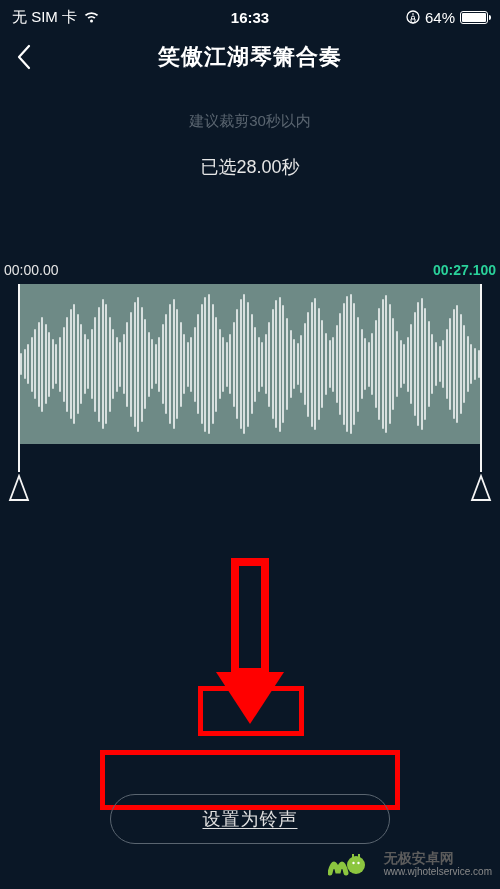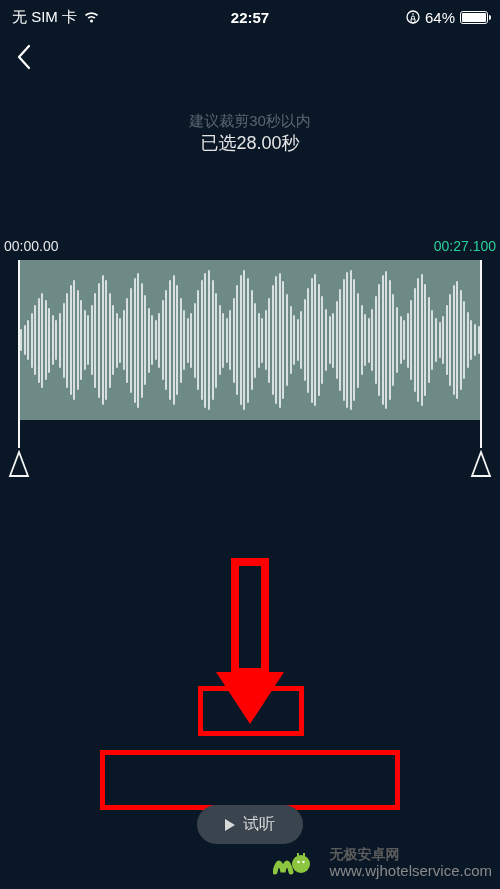--- a/index.html
+++ b/index.html
@@ -42,24 +42,24 @@
       display: flex; align-items: center; justify-content: center;
       position: relative; height: 50px; margin-top: 4px;
     }
     .back-btn {
       position: absolute; left: 16px; top: 50%; transform: translateY(-50%);
       cursor: pointer;
     }
     .back-btn svg { display: block; }
     .title { font-size: 22px; font-weight: 600; letter-spacing: 1px; }
     .sub-hint { text-align: center; color: #5a6570; font-size: 15px; margin-top: 30px; }
-    .selected { text-align: center; color: #e6e6e6; font-size: 18px; margin-top: 0; }
+    .selected { text-align: center; color: #e6e6e6; font-size: 18px; margin-top: 24px; }
     .editor { position: relative; margin-top: 105px; }
     .time-start { position: absolute; left: 4px; top: -22px; color: #e6e6e6; font-size: 14px; }
-    .time-end { position: absolute; right: 4px; top: -22px; color: #2ad19a; font-size: 14px; }
+    .time-end { position: absolute; right: 4px; top: -22px; color: #2ad19a; font-size: 14px; font-weight: bold; }
     .waveform-container {
       position: relative;
       height: 160px;
       margin: 0 18px;
       background: #6e8a86;
       overflow: hidden;
     }
     .waveform {
       position: absolute; inset: 0;
       display: flex; align-items: center; justify-content: space-between;
@@ -110,56 +110,57 @@
       width: 300px; height: 60px; border: 5px solid red;
     }
     .watermark {
       position: absolute; right: 8px; bottom: 10px;
       display: flex; align-items: center; gap: 16px;
       color: #666;
       margin-top: 15px;
     }
     .watermark-text { display: flex; flex-direction: column; line-height: 1.1; }
     .wm-cn { font-size: 14px; color: #5c5c5c; font-weight: 600; }
-    .wm-url { font-size: 15px; color: #8a8a8a; }
+    .wm-url { font-size: 10px; color: #8a8a8a; }
     .wm-logo { display: flex; gap: -4px; }
   </style>
 </head>
 <body>
 
 <div class="status-bar">
   <div class="status-left">
     <span>无 SIM 卡</span>
     <span class="wifi-icon">
       <svg width="17" height="13" viewBox="0 0 17 13">
           <path d="M8.5 11.5a1.5 1.5 0 100-3 1.5 1.5 0 000 3zM4.5 6.5a6 6 0 018 0l-1.3 1.3a4 4 0 00-5.4 0L4.5 6.5zM1.8 3.8a10 10 0 0113.4 0l-1.3 1.3a8 8 0 00-10.8 0L1.8 3.8z" fill="#fff"></path>
         </svg>
     </span>
   </div>
-  <div class="status-center">22:57</div>
+  <div class="status-center">16:33</div>
   <div class="status-right">
     <span class="lock-icon">
       <svg width="14" height="14" viewBox="0 0 14 14">
           <circle cx="7" cy="7" r="6" stroke="#fff" stroke-width="1.3" fill="none"></circle>
           <path d="M7 3v2M5 9h4v2a2 2 0 01-4 0V9zM5.5 9V7.5a1.5 1.5 0 013 0V9" stroke="#fff" stroke-width="1" fill="none"></path>
         </svg>
     </span>
     <span>64%</span>
     <span class="battery">
         <span class="battery-fill"></span>
       </span>
   </div>
 </div>
 
 <div class="header">
   <div class="back-btn">
     <svg width="16" height="26" viewBox="0 0 16 26">
         <path d="M13 2L3 13l10 11" stroke="#fff" stroke-width="2.2" fill="none" stroke-linecap="round" stroke-linejoin="round"></path>
       </svg>
   </div>
+  <div class="title">笑傲江湖琴箫合奏</div>
 </div>
 
 <div class="sub-hint">建议裁剪30秒以内</div>
 <div class="selected">已选28.00秒</div>
 
 <div class="editor">
   <div class="time-start">00:00.00</div>
   <div class="time-end">00:27.100</div>
   <div class="waveform-container">
     <div class="waveform" id="waveform">
@@ -311,24 +312,21 @@
   <svg width="80" height="170" viewBox="0 0 80 170">
     <rect x="25" y="4" width="30" height="110" fill="none" stroke="red" stroke-width="8"></rect>
     <path d="M6 114 L40 166 L74 114 Z" fill="red"></path>
   </svg>
 </div>
 
 <div class="red-box-preview"></div>
 <div class="red-box-set"></div>
 
 <div class="controls">
-  <div class="preview-btn">
-    <span class="play-tri"></span>
-    <span>试听</span>
-  </div>
+  <div class="set-btn">设置为铃声</div>
 </div>
 
 <div class="watermark">
   <span class="wm-logo">
     <svg width="40" height="30" viewBox="0 0 40 30">
       <path d="M2 24 Q6 6 10 24 Q14 6 18 24" stroke="#8cc63f" stroke-width="5" fill="none" stroke-linecap="round"></path>
       <circle cx="28" cy="16" r="9" fill="#8cc63f"></circle>
       <rect x="24" y="5" width="2" height="5" fill="#8cc63f"></rect>
       <rect x="30" y="5" width="2" height="5" fill="#8cc63f"></rect>
       <circle cx="25.5" cy="14" r="1.2" fill="#fff"></circle>

